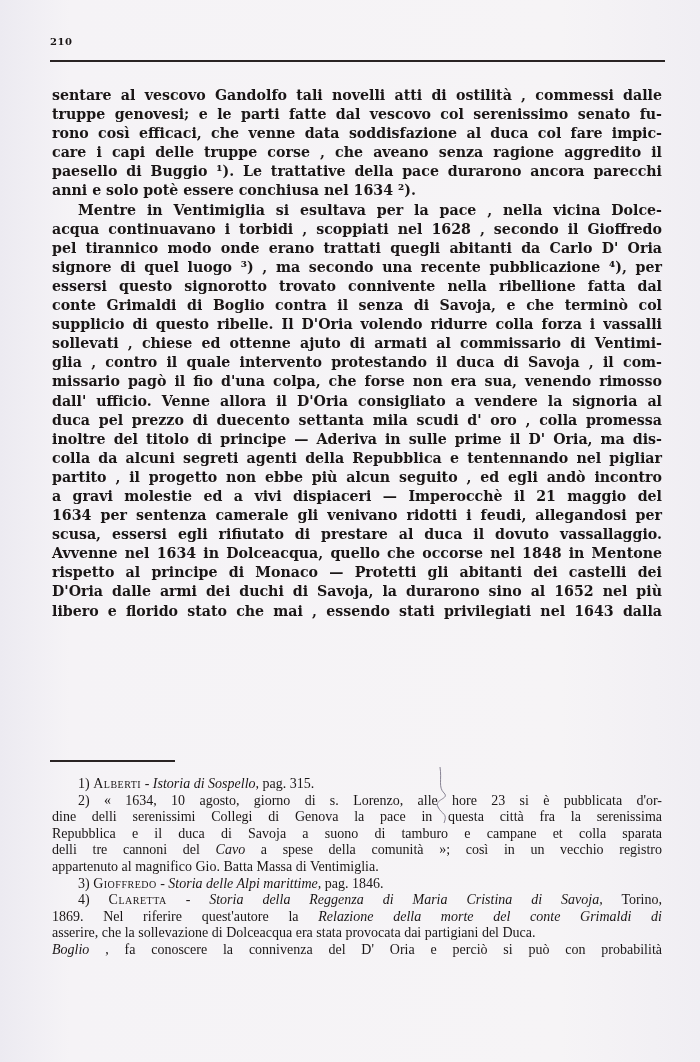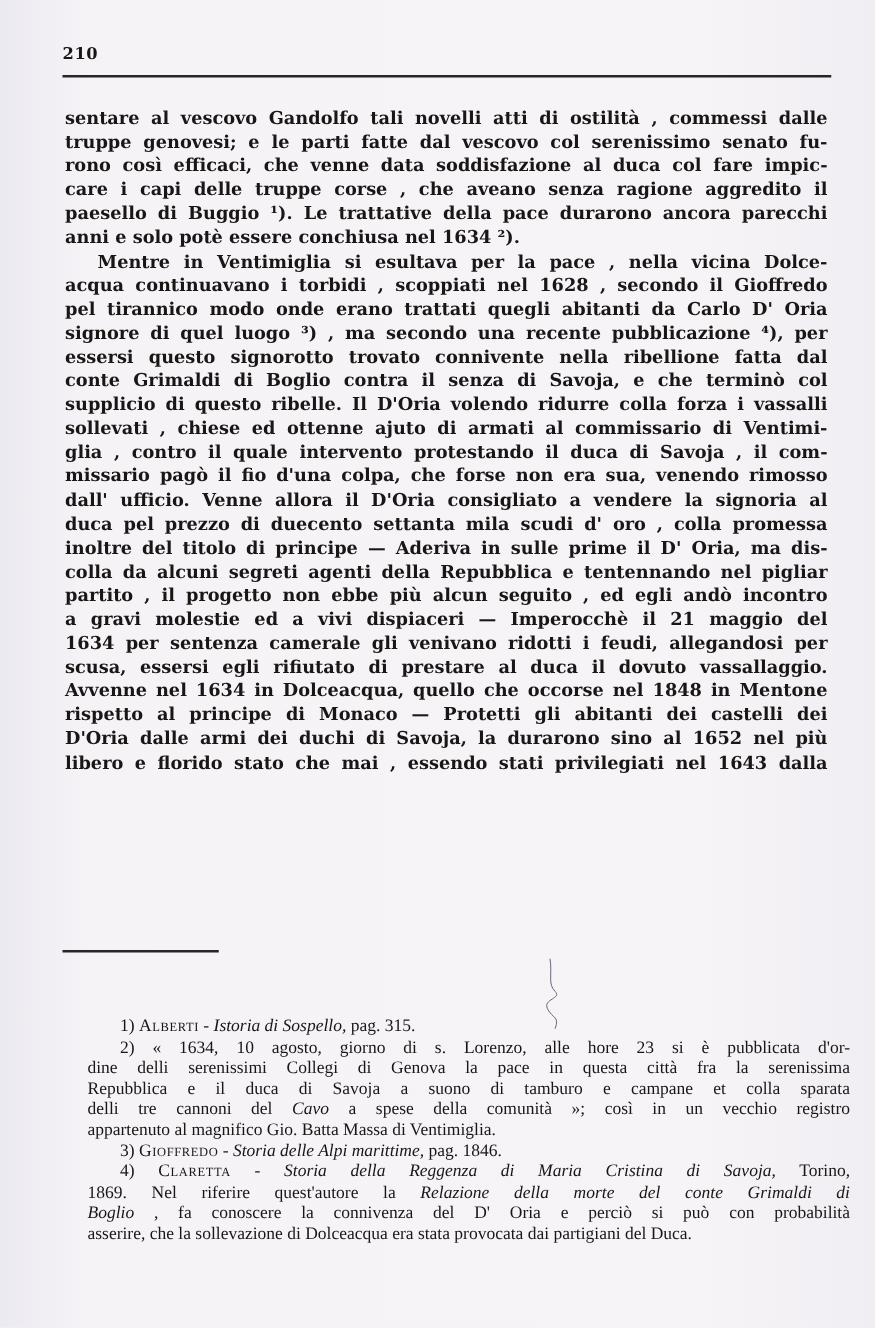--- a/index.html
+++ b/index.html
@@ -12,21 +12,21 @@
   }
   .page {
     position: absolute; left: 0; top: 0; width: 700px; height: 1062px;
     background: linear-gradient(90deg, #eceaf1 0%, #f5f3f6 10%, #f6f4f6 80%, #f0eef3 100%);
   }
   .header {
     position: absolute; left: 50px; top: 36px; width: 615px; height: 20px;
   }
   .page-number {
     position: absolute; left: 0; top: 0;
-    font-size: 13px; font-weight: bold; letter-spacing: 0.5px;
+    font-size: 10px; font-weight: bold; letter-spacing: 0.5px;
   }
   .running-title {
     position: absolute; left: 0; right: 0; top: 3px; text-align: center;
     font-size: 10.5px; font-weight: bold; letter-spacing: 1px;
     font-variant: small-caps; text-transform: uppercase;
   }
   .header-rule {
     position: absolute; left: 50px; top: 60px; width: 615px; height: 0;
     border-top: 2px solid #2a2424;
   }
@@ -38,23 +38,23 @@
     display: block; white-space: nowrap; text-align: justify;
     text-align-last: justify; height: 19.1px;
   }
   .line.last { text-align-last: left; }
   .line.indent { padding-left: 26px; }
   .footnote-rule {
     position: absolute; left: 50px; top: 760px; width: 125px; height: 0;
     border-top: 2px solid #2a2424;
   }
   .footnotes {
-    position: absolute; left: 52px; top: 814px; width: 610px;
+    position: absolute; left: 52px; top: 776px; width: 610px;
     font-family: "Liberation Serif", "DejaVu Serif", serif;
-    font-size: 14px; line-height: 16.6px; margin-left: 18px;
+    font-size: 14px; line-height: 16.6px;
   }
   .fn-line { display: block; white-space: nowrap; text-align: justify; text-align-last: justify; height: 16.6px; }
   .fn-line.indent { padding-left: 26px; }
   .fn-line.last { text-align-last: left; }
   .sc { font-variant: small-caps; letter-spacing: 0.5px; }
   .it { font-style: italic; }
   .bleed {
     position: absolute; left: 420px; top: 765px; width: 40px; height: 60px;
   }
 </style>
@@ -120,17 +120,17 @@
     <span class="fn-line indent last">
       <span>3)</span>
       <span class="sc">Gioffredo</span><span> - </span><span class="it">Storia delle Alpi marittime,</span><span> pag. 1846.</span>
     </span>
 
     <span class="fn-line indent">
       <span>4)</span>
       <span class="sc">Claretta</span><span> - </span><span class="it">Storia della Reggenza di Maria Cristina di Savoja,</span><span> Torino,</span>
     </span>
     <span class="fn-line"><span>1869. Nel riferire quest'autore la </span><span class="it">Relazione della morte del conte Grimaldi di</span></span>
+    <span class="fn-line last">asserire, che la sollevazione di Dolceacqua era stata provocata dai partigiani del Duca.</span>
     <span class="fn-line"><span class="it">Boglio</span><span> , fa conoscere la connivenza del D' Oria e perciò si può con probabilità</span></span>
-    <span class="fn-line last">asserire, che la sollevazione di Dolceacqua era stata provocata dai partigiani del Duca.</span>
   </div>
 
 </div>
 
 </body></html>

